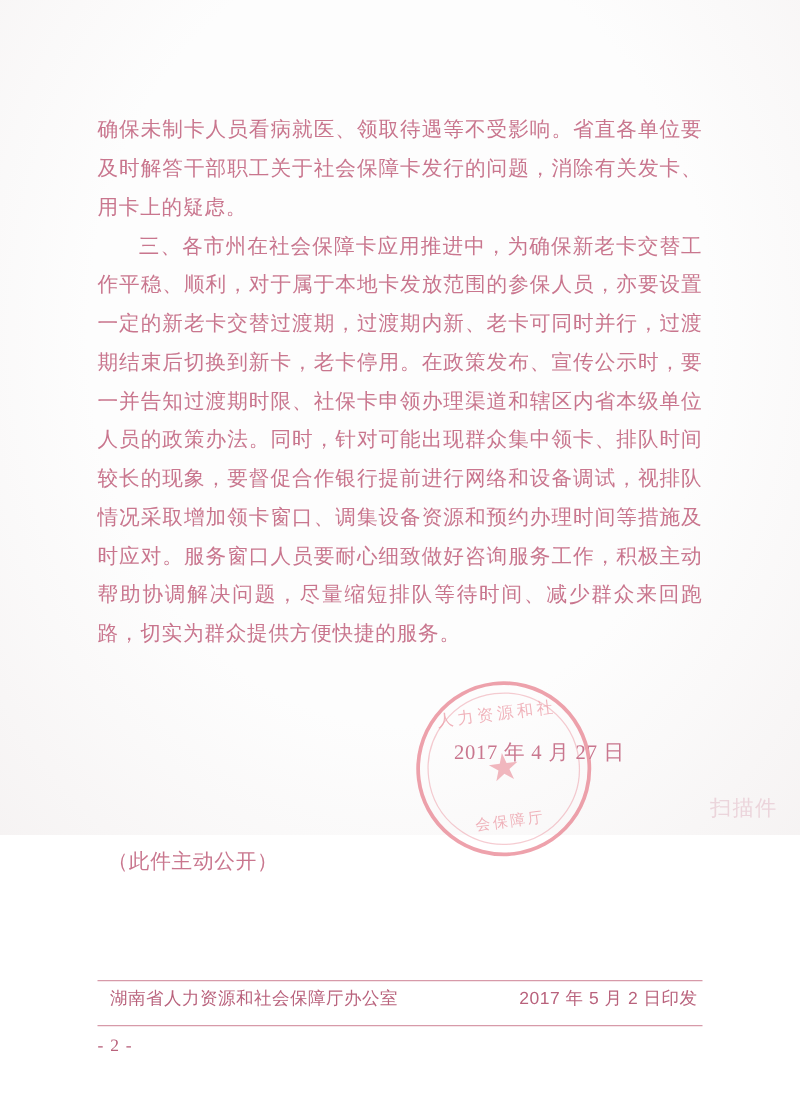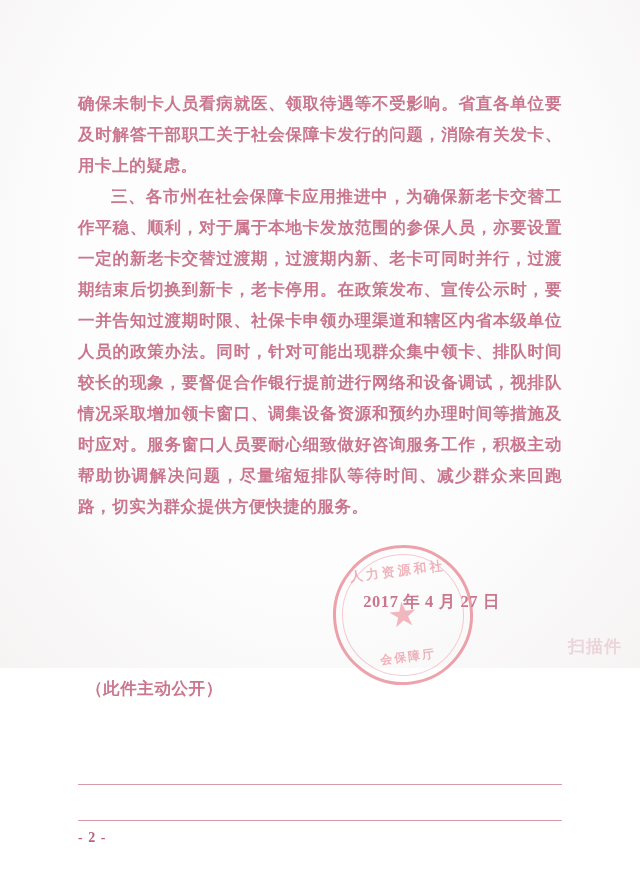--- a/index.html
+++ b/index.html
@@ -12,21 +12,20 @@
     background: #ffffff;
     font-family: "Liberation Serif", "DejaVu Serif", serif;
     overflow: hidden;
   }
   #page {
     position: relative;
     width: 640px;
     height: 668px;
     background: #fdfdfd;
     box-sizing: border-box;
-    font-weight: bold;
   }
   
   #paper-tint {
     position: absolute;
     inset: 0;
     background:
       radial-gradient(ellipse at 50% 40%, rgba(255,255,255,0) 55%, rgba(240,235,235,0.55) 100%);
     pointer-events: none;
   }
   #body-text {
@@ -194,20 +193,24 @@
   <div id="signature">
     <div>2017 年 4 月 27 日</div>
   </div>
 
   <div id="notes">
     <div>（此件主动公开）</div>
   </div>
 
   <div id="footer-rule-top"></div>
 
+  <div id="footer-row">
+    <span>湖南省人力资源和社会保障厅办公室</span>
+    <span>2017 年 5 月 2 日印发</span>
+  </div>
 
   <div id="footer-rule-bottom"></div>
 
   <div id="page-number">- 2 -</div>
 
   <div id="watermark">扫描件</div>
 
 </div>
 
 </body></html>

